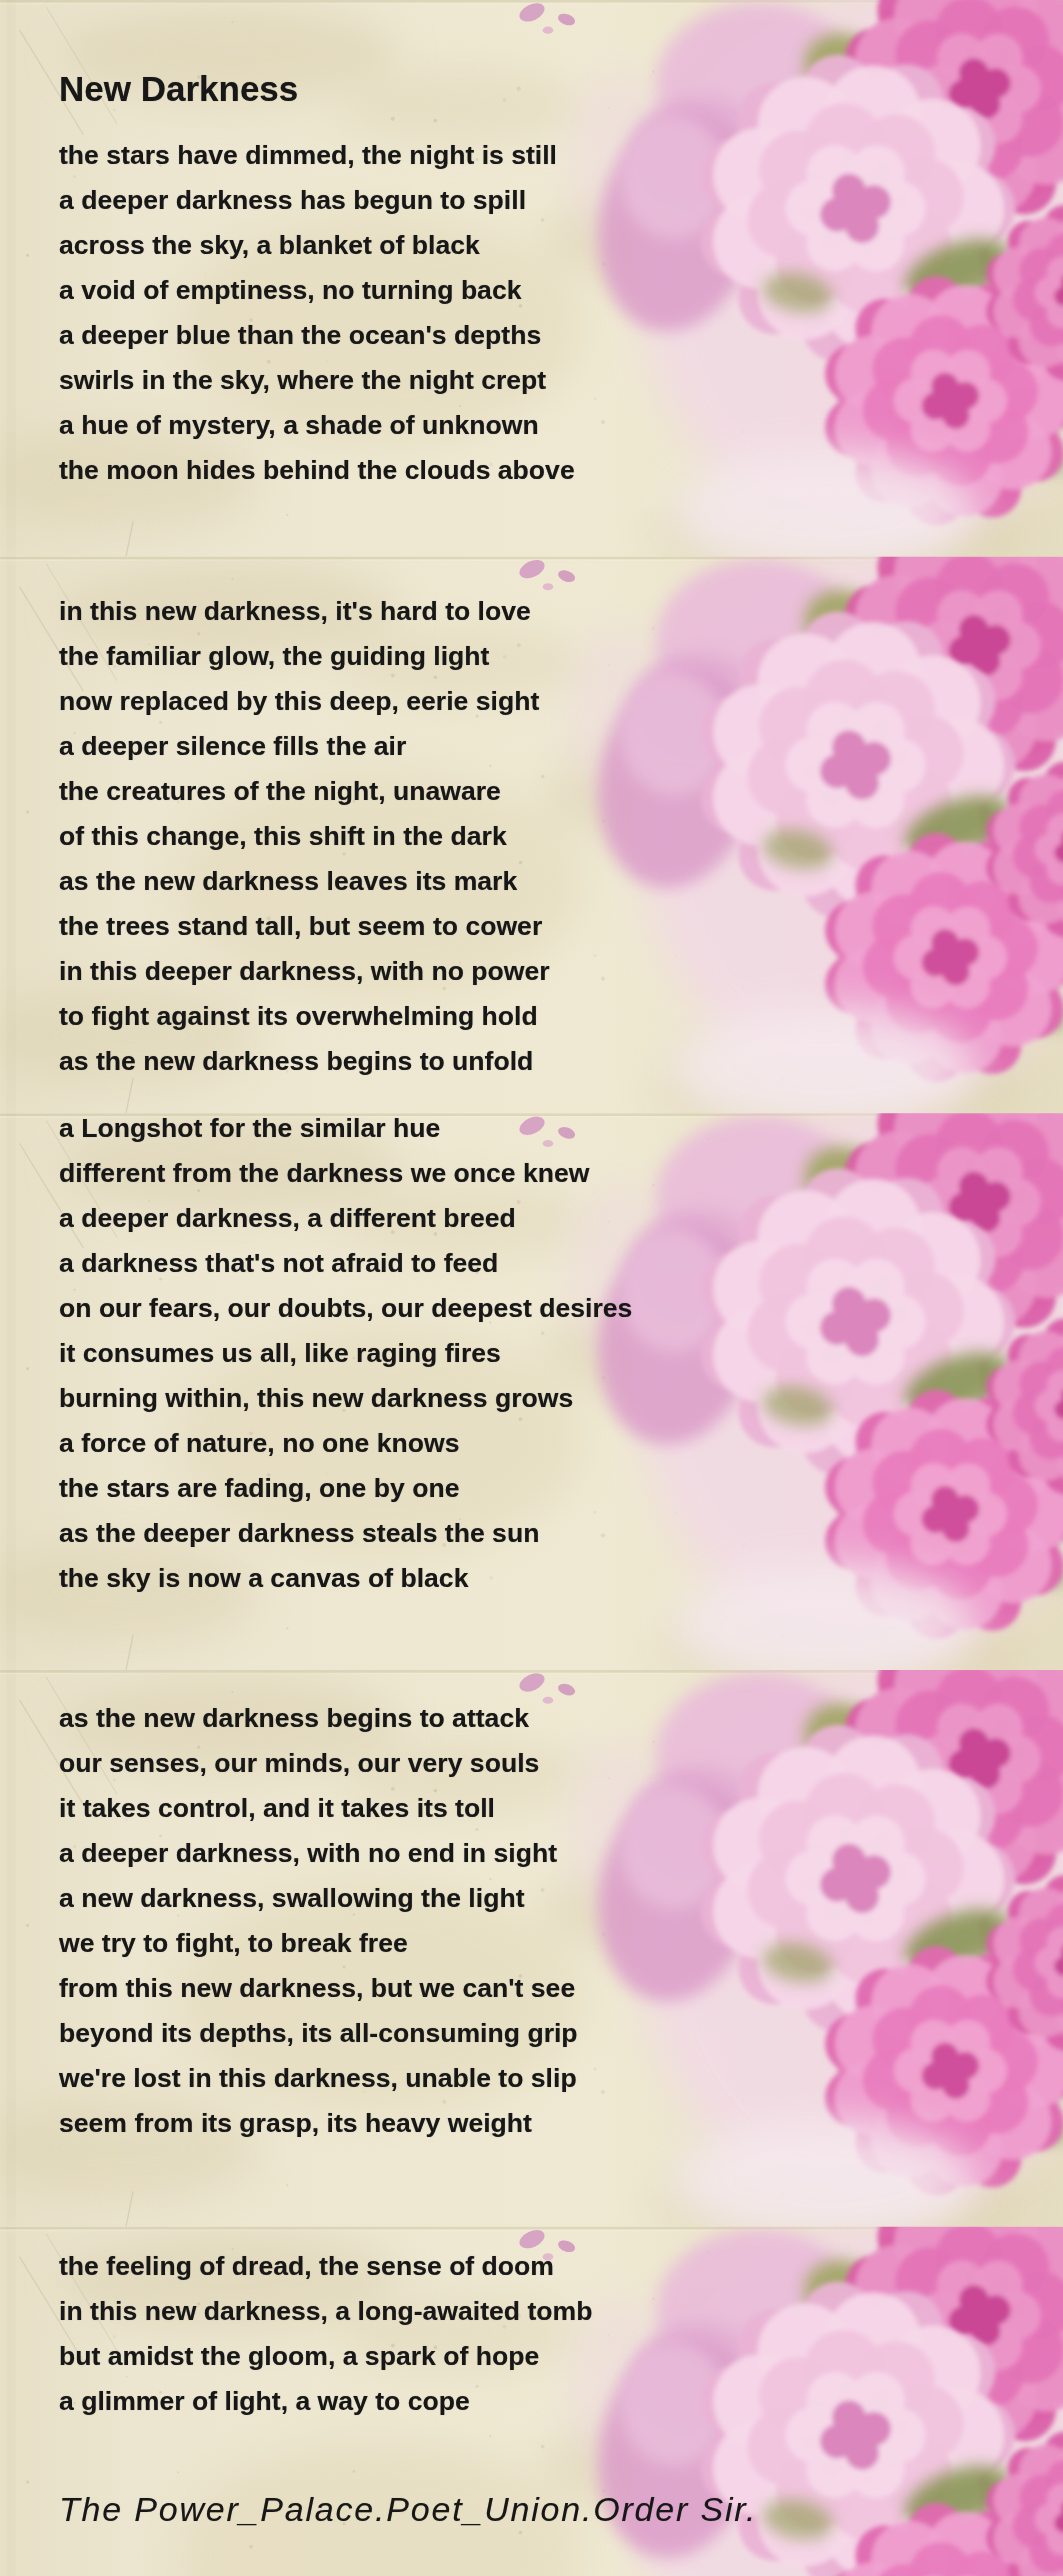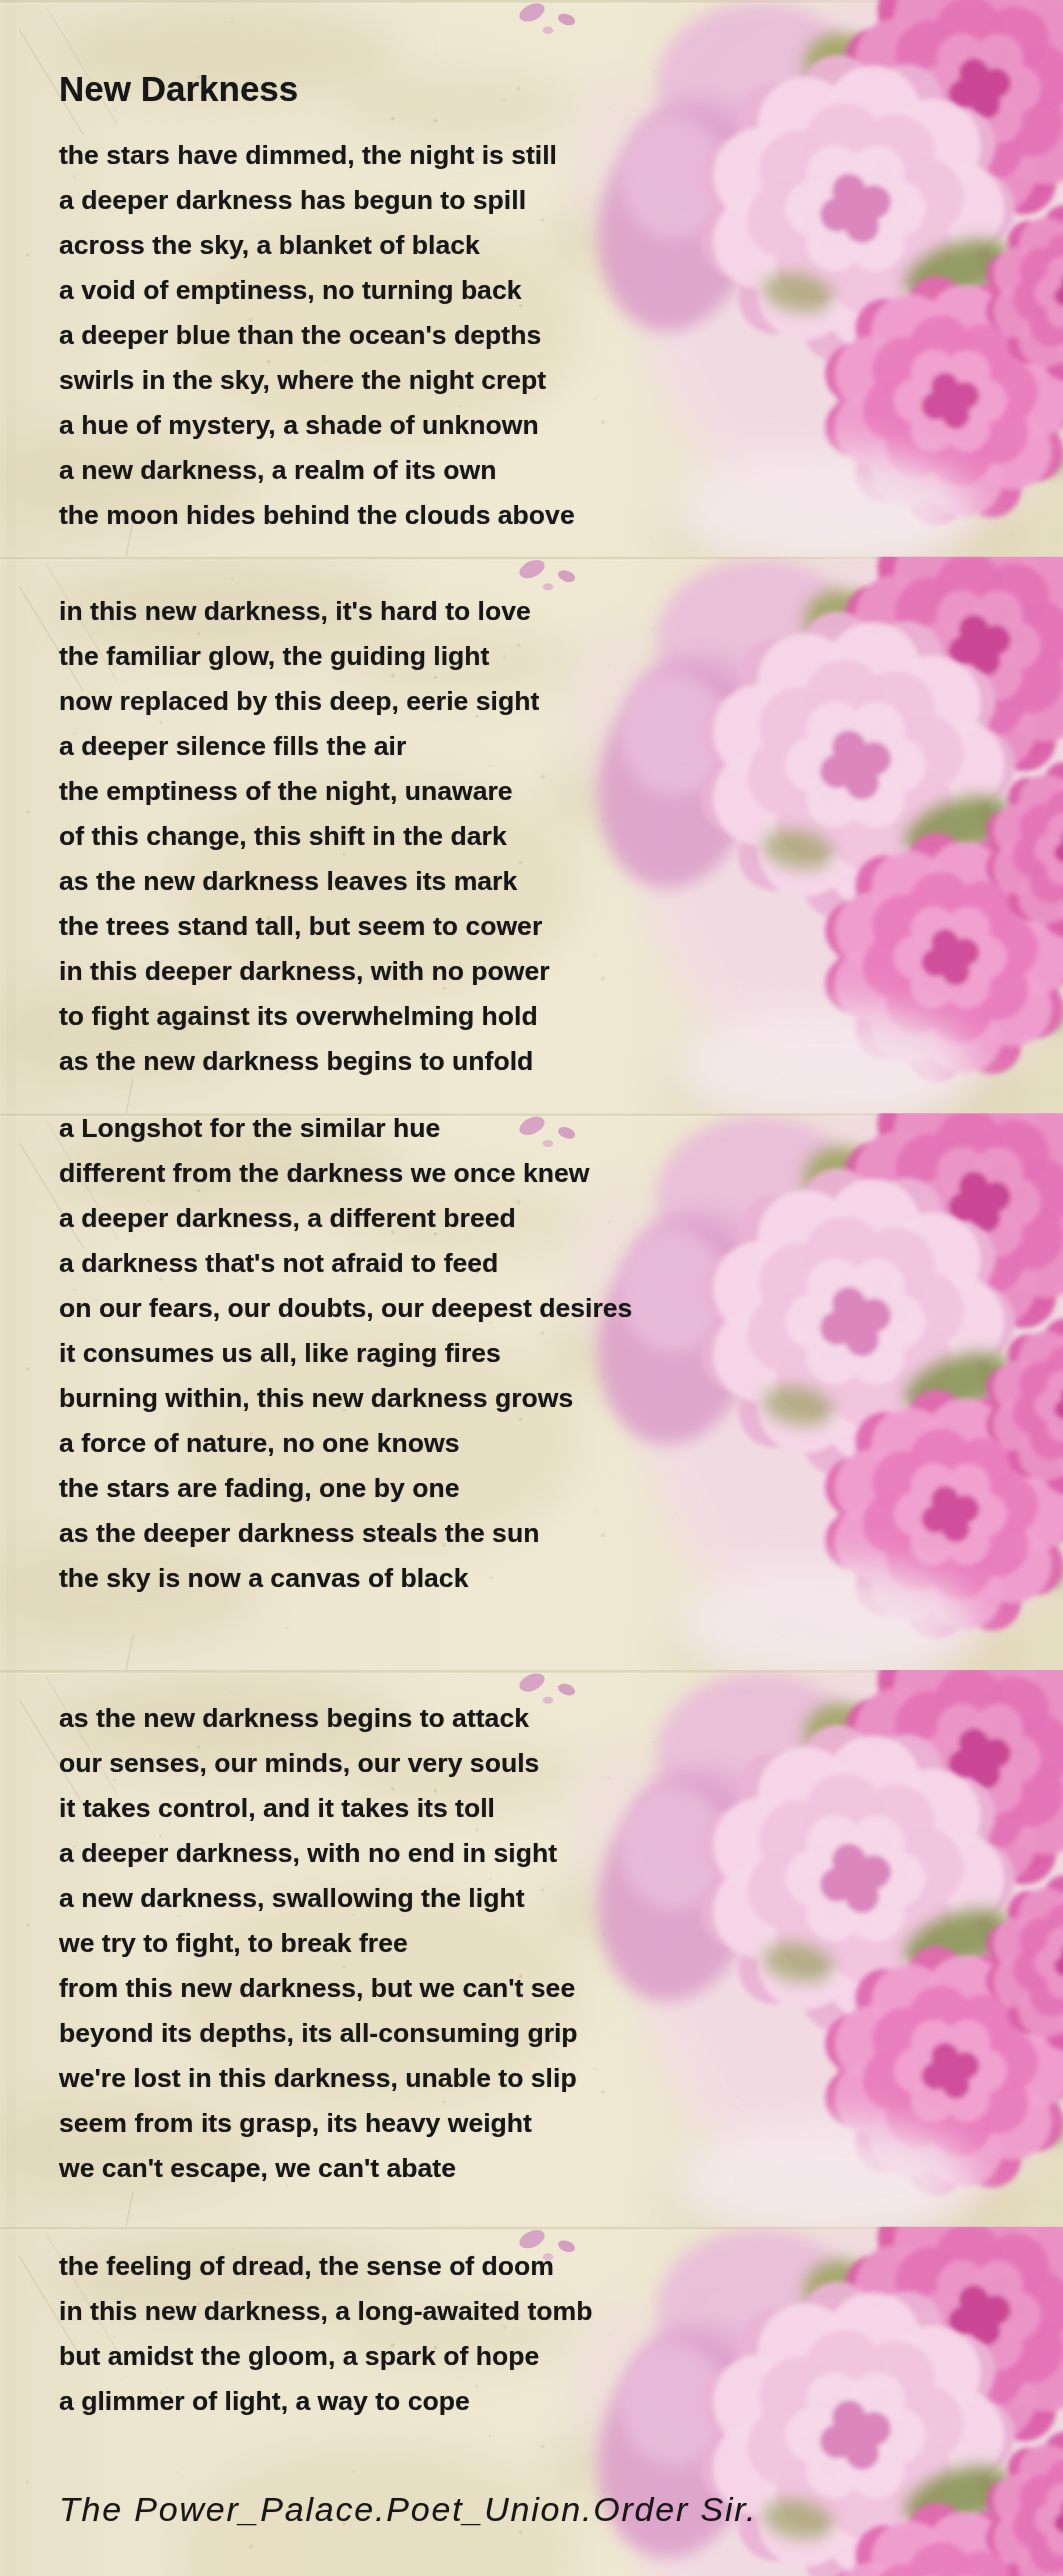--- a/index.html
+++ b/index.html
@@ -1283,29 +1283,28 @@
   <h1 class="title">New Darkness</h1>
 
   <div class="stanza s1">
       <div class="line">the stars have dimmed, the night is still</div>
       <div class="line">a deeper darkness has begun to spill</div>
       <div class="line">across the sky, a blanket of black</div>
       <div class="line">a void of emptiness, no turning back</div>
       <div class="line">a deeper blue than the ocean's depths</div>
       <div class="line">swirls in the sky, where the night crept</div>
       <div class="line">a hue of mystery, a shade of unknown</div>
-      <div class="line">a new darkness, a realm of its own</div>
       <div class="line">the moon hides behind the clouds above</div>
     </div>
   <div class="stanza s2">
       <div class="line">in this new darkness, it's hard to love</div>
       <div class="line">the familiar glow, the guiding light</div>
       <div class="line">now replaced by this deep, eerie sight</div>
       <div class="line">a deeper silence fills the air</div>
-      <div class="line">the emptiness of the night, unaware</div>
+      <div class="line">the creatures of the night, unaware</div>
       <div class="line">of this change, this shift in the dark</div>
       <div class="line">as the new darkness leaves its mark</div>
       <div class="line">the trees stand tall, but seem to cower</div>
       <div class="line">in this deeper darkness, with no power</div>
       <div class="line">to fight against its overwhelming hold</div>
       <div class="line">as the new darkness begins to unfold</div>
     </div>
   <div class="stanza s3">
       <div class="line">a Longshot for the similar hue</div>
       <div class="line">different from the darkness we once knew</div>
@@ -1323,21 +1322,20 @@
       <div class="line">as the new darkness begins to attack</div>
       <div class="line">our senses, our minds, our very souls</div>
       <div class="line">it takes control, and it takes its toll</div>
       <div class="line">a deeper darkness, with no end in sight</div>
       <div class="line">a new darkness, swallowing the light</div>
       <div class="line">we try to fight, to break free</div>
       <div class="line">from this new darkness, but we can't see</div>
       <div class="line">beyond its depths, its all-consuming grip</div>
       <div class="line">we're lost in this darkness, unable to slip</div>
       <div class="line">seem from its grasp, its heavy weight</div>
-      <div class="line">we can't escape, we can't abate</div>
     </div>
   <div class="stanza s5">
       <div class="line">the feeling of dread, the sense of doom</div>
       <div class="line">in this new darkness, a long-awaited tomb</div>
       <div class="line">but amidst the gloom, a spark of hope</div>
       <div class="line">a glimmer of light, a way to cope</div>
     </div>
 
   <div class="footer">The Power_Palace.Poet_Union.Order Sir.</div>
 </div>

